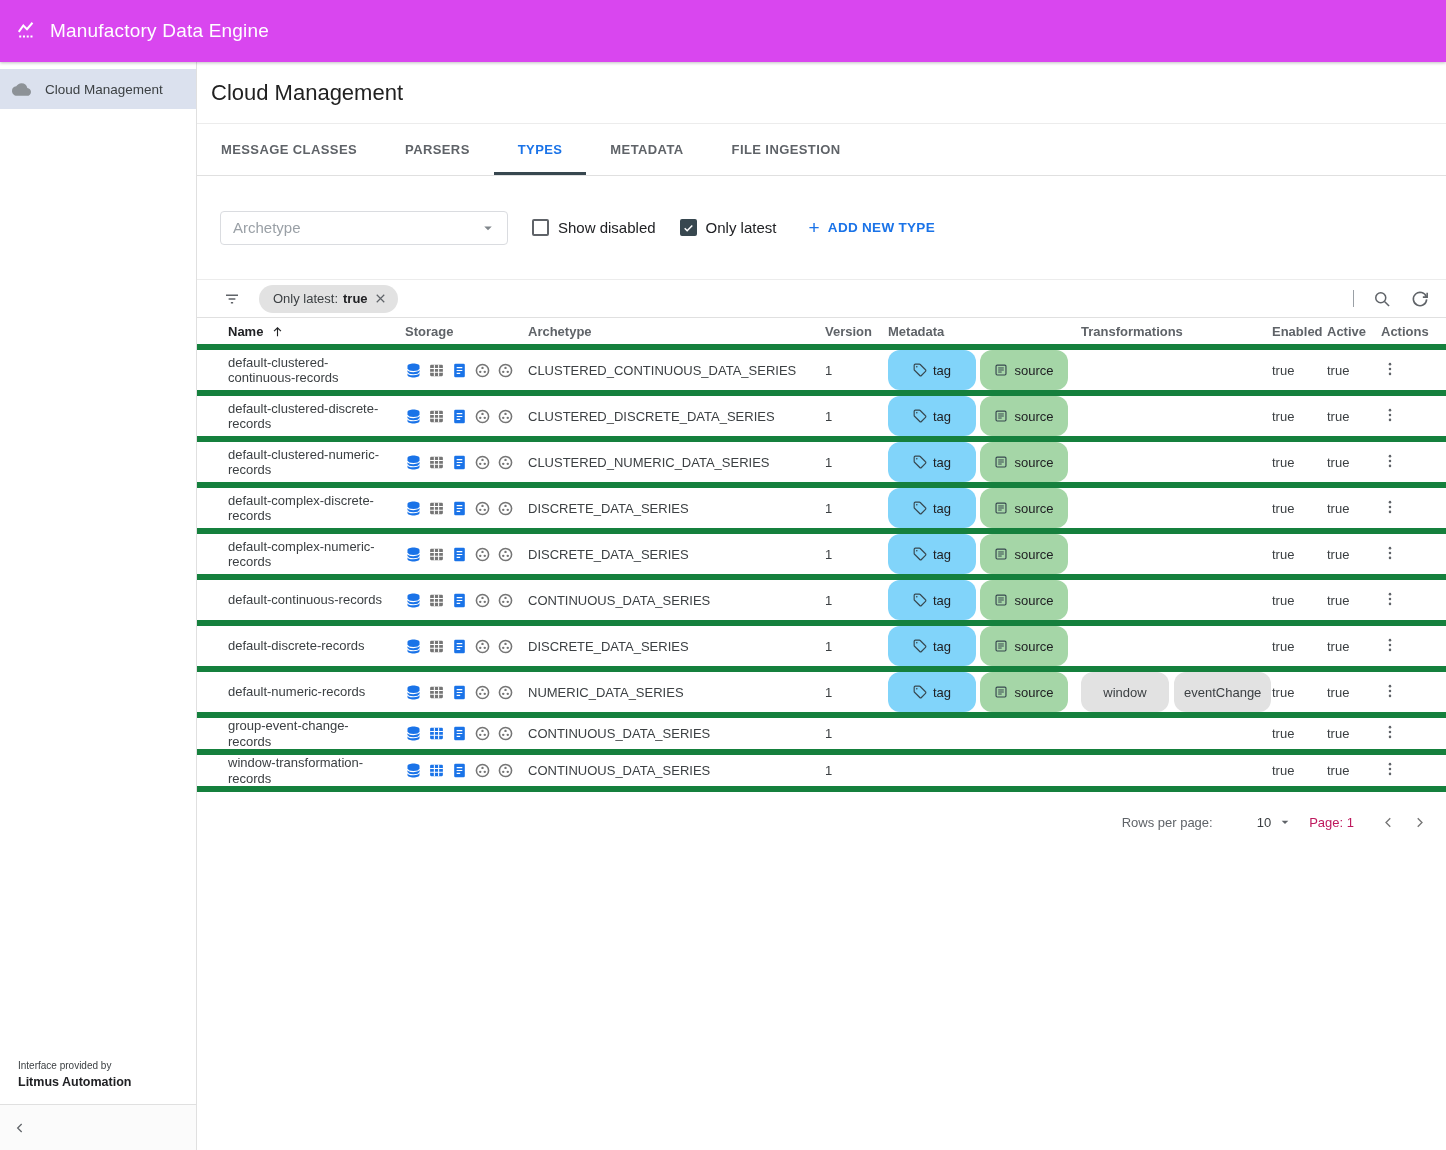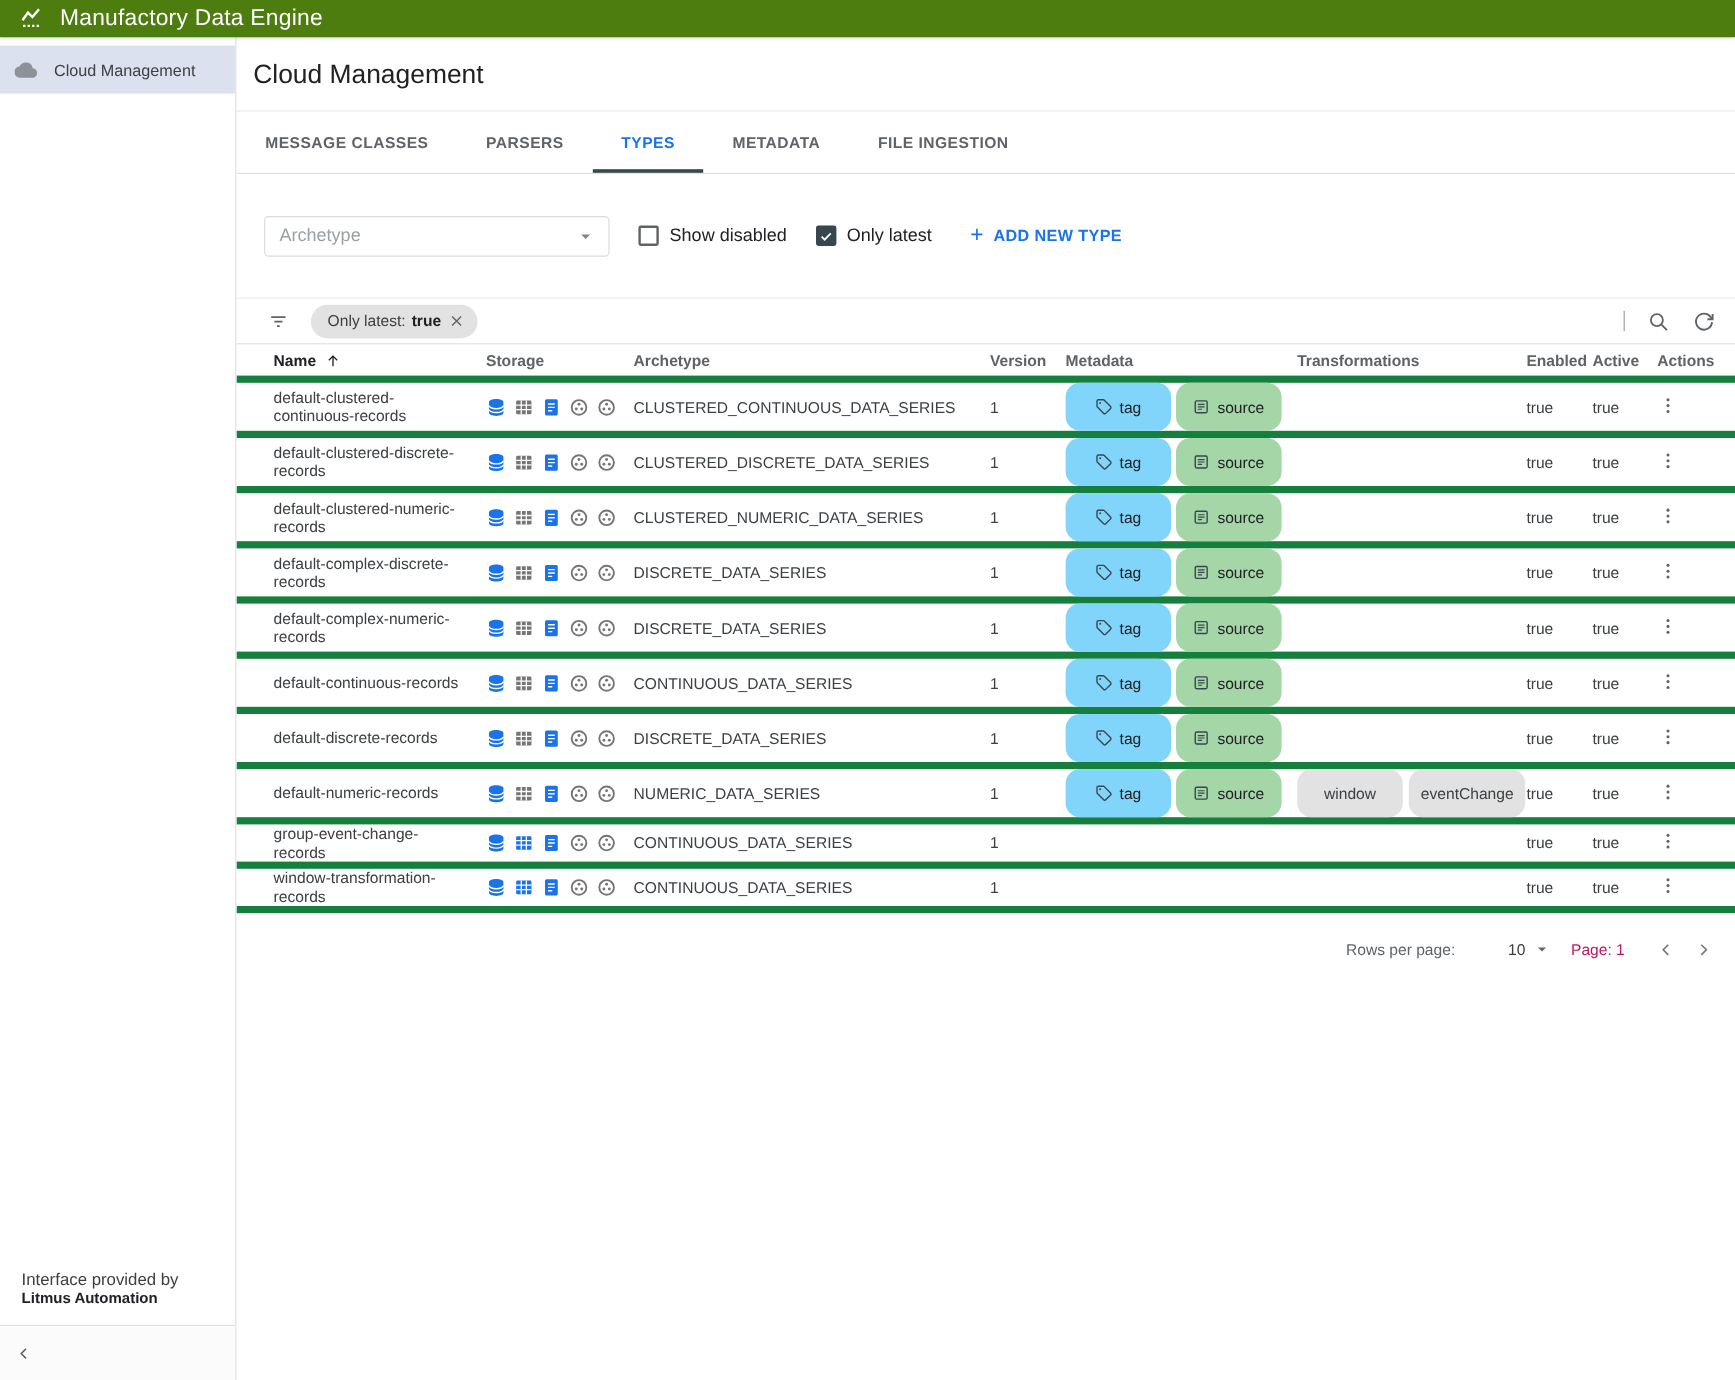--- a/index.html
+++ b/index.html
@@ -1,33 +1,33 @@
 <!DOCTYPE html>
 <html><head>
 <meta charset="utf-8">
 <style>
   * { margin:0; padding:0; box-sizing:border-box; }
   html,body { width:1446px; height:1150px; }
   body { font-family:"Liberation Sans","DejaVu Sans",sans-serif; background:#fff; color:#3c4043; overflow:hidden; }
   .app { width:1446px; height:1150px; display:flex; flex-direction:column; position:relative; }
 
   
-  .appbar { height:31px; background:#4d7c0f; display:flex; align-items:center; padding:0 16px; gap:12px; box-shadow:0 1px 3px rgba(0,0,0,.25); z-index:5; flex:0 0 auto; }
+  .appbar { height:62px; background:#d946ef; display:flex; align-items:center; padding:0 16px; gap:12px; box-shadow:0 1px 3px rgba(0,0,0,.25); z-index:5; flex:0 0 auto; }
   .appbar .logo { width:22px; height:22px; color:#fff; }
   .appbar .title { color:#fff; font-size:19px; letter-spacing:.2px; }
 
   
   .shell { flex:1; display:flex; min-height:0; }
   .sidebar { width:197px; flex:0 0 197px; border-right:1px solid #e0e0e0; position:relative; background:#fff; }
   .side-item { margin-top:7px; height:40px; display:flex; align-items:center; gap:14px; padding:0 12px; cursor:pointer; }
   .side-item.selected { background:#dbe1ee; }
   .side-item .ic { width:19px; height:19px; color:#8d9297; flex:0 0 auto; }
   .side-item .lbl { font-size:13.5px; color:#3c4043; }
   .side-footer { position:absolute; left:0; right:0; bottom:45px; padding:12px 18px 14px; border-bottom:1px solid #e0e0e0; }
-  .side-footer .l1 { font-size:14px; color:#3c4043; line-height:16px; }
+  .side-footer .l1 { font-size:10px; color:#3c4043; line-height:16px; }
   .side-footer .l2 { font-size:12.5px; color:#202124; font-weight:bold; line-height:16px; }
   .side-collapse { position:absolute; left:0; right:0; bottom:0; height:45px; display:flex; align-items:center; padding-left:12px; background:#fbfbfb; cursor:pointer; }
   .side-collapse .ic { width:16px; height:16px; color:#5f6368; }
 
   
   .main { flex:1; display:flex; flex-direction:column; min-width:0; }
   .page-head { height:62px; display:flex; align-items:center; padding-left:14px; border-bottom:1px solid #ececec; flex:0 0 auto; }
   .page-head h1 { font-size:22px; font-weight:400; color:#212121; }
 
   .tabs { height:52px; display:flex; padding-left:0; border-bottom:1px solid #e0e0e0; flex:0 0 auto; }

